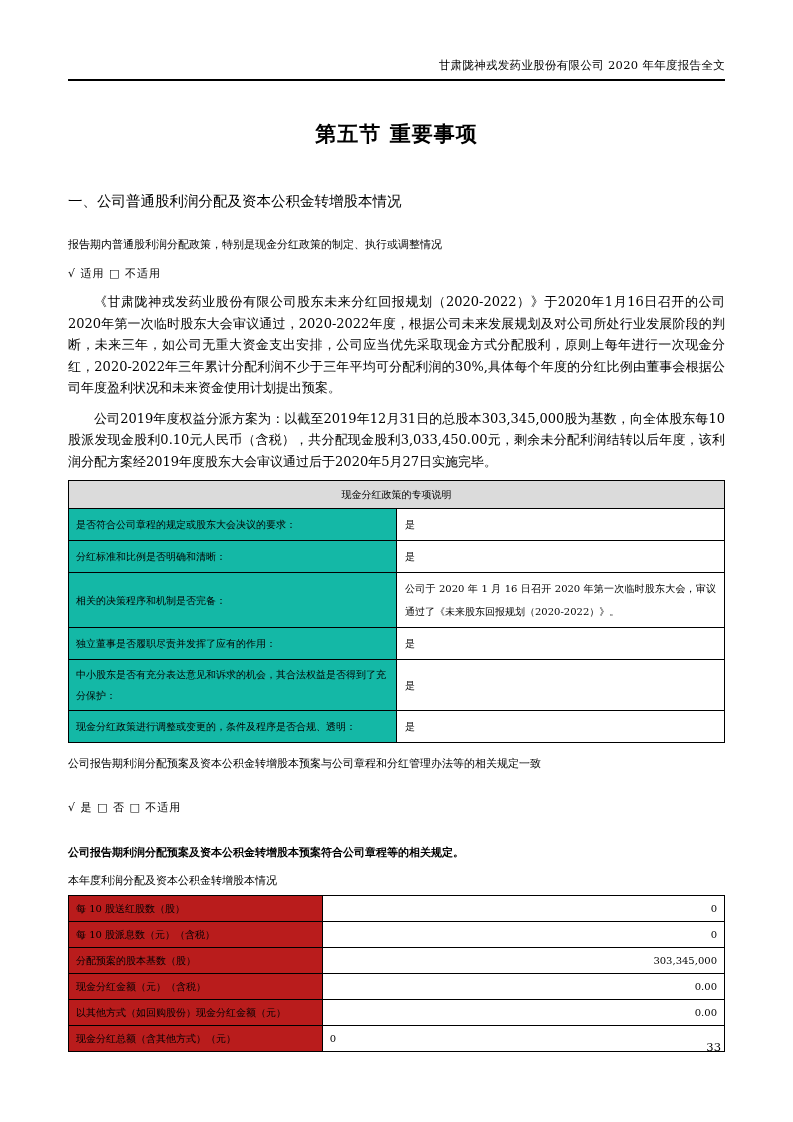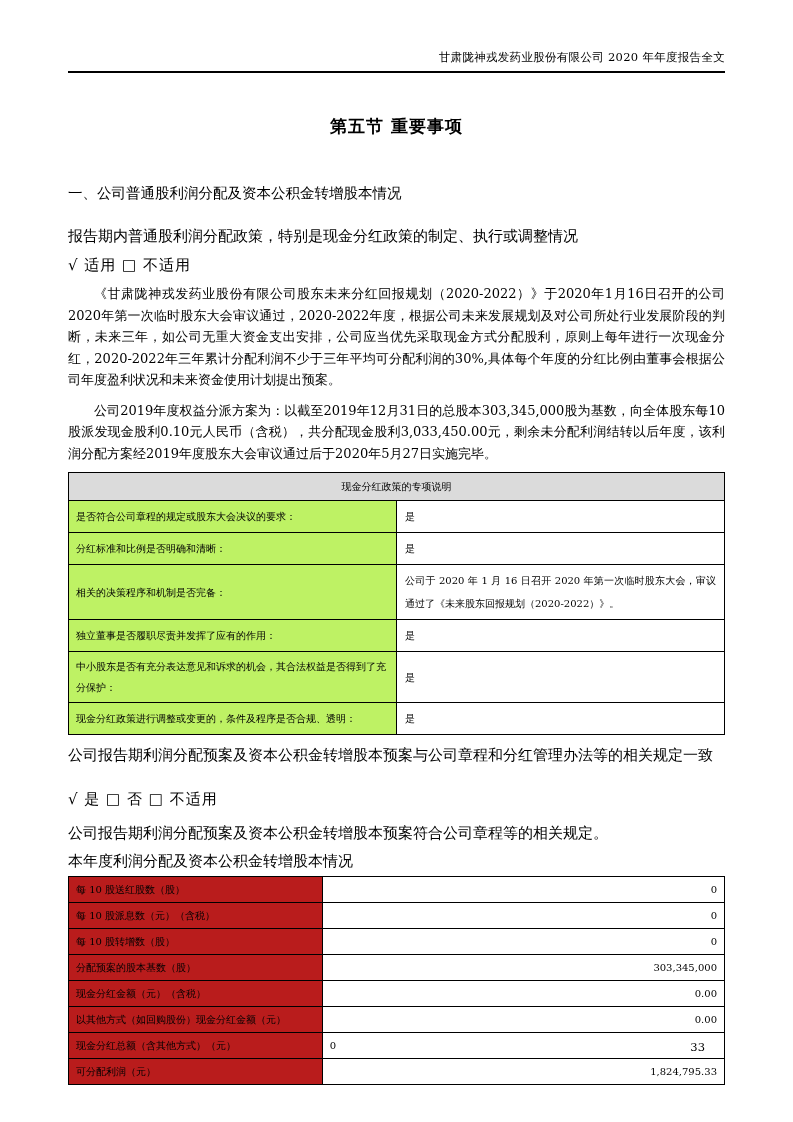--- a/index.html
+++ b/index.html
@@ -6,51 +6,51 @@
   html, body { background: #888; }
   .page {
     width: 793px; height: 1122px;
     margin: 0 auto;
     background: #ffffff;
     position: relative;
     font-family: "DejaVu Serif", "Liberation Serif", serif;
     color: #000;
     overflow: hidden;
   }
-  .content { padding: 0 68px; }
+  .content { padding: 8px 68px; }
 
   .doc-header {
     padding-top: 50px;
     text-align: right;
     font-size: 11.5px;
     letter-spacing: 0.3px;
     line-height: 15px;
   }
   .header-rule {
     margin-top: 6px;
     border-bottom: 2px solid #000;
   }
 
   .page-title {
     margin-top: 38px;
     text-align: center;
-    font-size: 17px;
+    font-size: 21px;
     font-weight: bold;
     letter-spacing: 1px;
     line-height: 30px;
   }
 
   .section-heading {
     margin-top: 42px;
     font-size: 14.5px;
     font-weight: normal;
     line-height: 20px;
   }
 
-  .line { font-size: 15px; line-height: 17px; }
+  .line { font-size: 11px; line-height: 17px; }
   .policy-intro { margin-top: 25px; }
   .check-line { margin-top: 12px; letter-spacing: 1px; }
 
   .body-para {
     margin-top: 9px;
     font-size: 13px;
     line-height: 21.5px;
     text-align: justify;
     text-indent: 2em;
   }
@@ -68,52 +68,52 @@
   }
 
   .policy-table { margin-top: 8px; }
   .policy-table .th {
     background: #dbdbdb;
     text-align: center;
     padding: 4px 6px;
     line-height: 19px;
   }
   .policy-table .label {
-    background: #bef264;
+    background: #14b8a6;
     width: 49.8%;
     padding: 4px 7px;
     line-height: 21px;
   }
   .policy-table .value {
     padding: 4px 8px;
     line-height: 23px;
     text-align: justify;
   }
 
   .compliance-1 { margin-top: 12px; }
   .compliance-2 { margin-top: 27px; letter-spacing: 1px; }
-  .compliance-3 { margin-top: 17px; }
+  .compliance-3 { margin-top: 28px; font-weight: bold; }
   .dist-caption { margin-top: 11px; margin-bottom: 6px; }
 
   .dist-table .label {
     background: #b91c1c;
     width: 38.7%;
     padding: 4px 7px;
     line-height: 17px;
   }
   .dist-table .value {
     padding: 4px 7px;
     line-height: 17px;
     text-align: right;
   }
   .dist-table .value.left { text-align: left; }
 
   .page-number {
     position: absolute;
-    right: 88px;
+    right: 72px;
     top: 1040px;
     font-size: 11.5px;
   }
 </style>
 </head>
 <body>
 
 <div class="page">
   <div class="content">
 
@@ -171,42 +171,34 @@
       <tbody>
         <tr>
           <td class="label">每 10 股送红股数（股）</td>
           <td class="value">0</td>
         </tr>
         <tr>
           <td class="label">每 10 股派息数（元）（含税）</td>
           <td class="value">0</td>
         </tr>
         <tr>
-          <td class="label">每 10 股转增数（股）</td>
-          <td class="value">0</td>
-        </tr>
-        <tr>
           <td class="label">分配预案的股本基数（股）</td>
           <td class="value">303,345,000</td>
         </tr>
         <tr>
           <td class="label">现金分红金额（元）（含税）</td>
           <td class="value">0.00</td>
         </tr>
         <tr>
           <td class="label">以其他方式（如回购股份）现金分红金额（元）</td>
           <td class="value">0.00</td>
         </tr>
         <tr>
           <td class="label">现金分红总额（含其他方式）（元）</td>
           <td class="value left">0</td>
         </tr>
-        <tr>
-          <td class="label">可分配利润（元）</td>
-          <td class="value">1,824,795.33</td>
-        </tr>
       </tbody>
     </table>
 
   </div>
 
   <div class="page-number">33</div>
 </div>
 
 </body></html>

